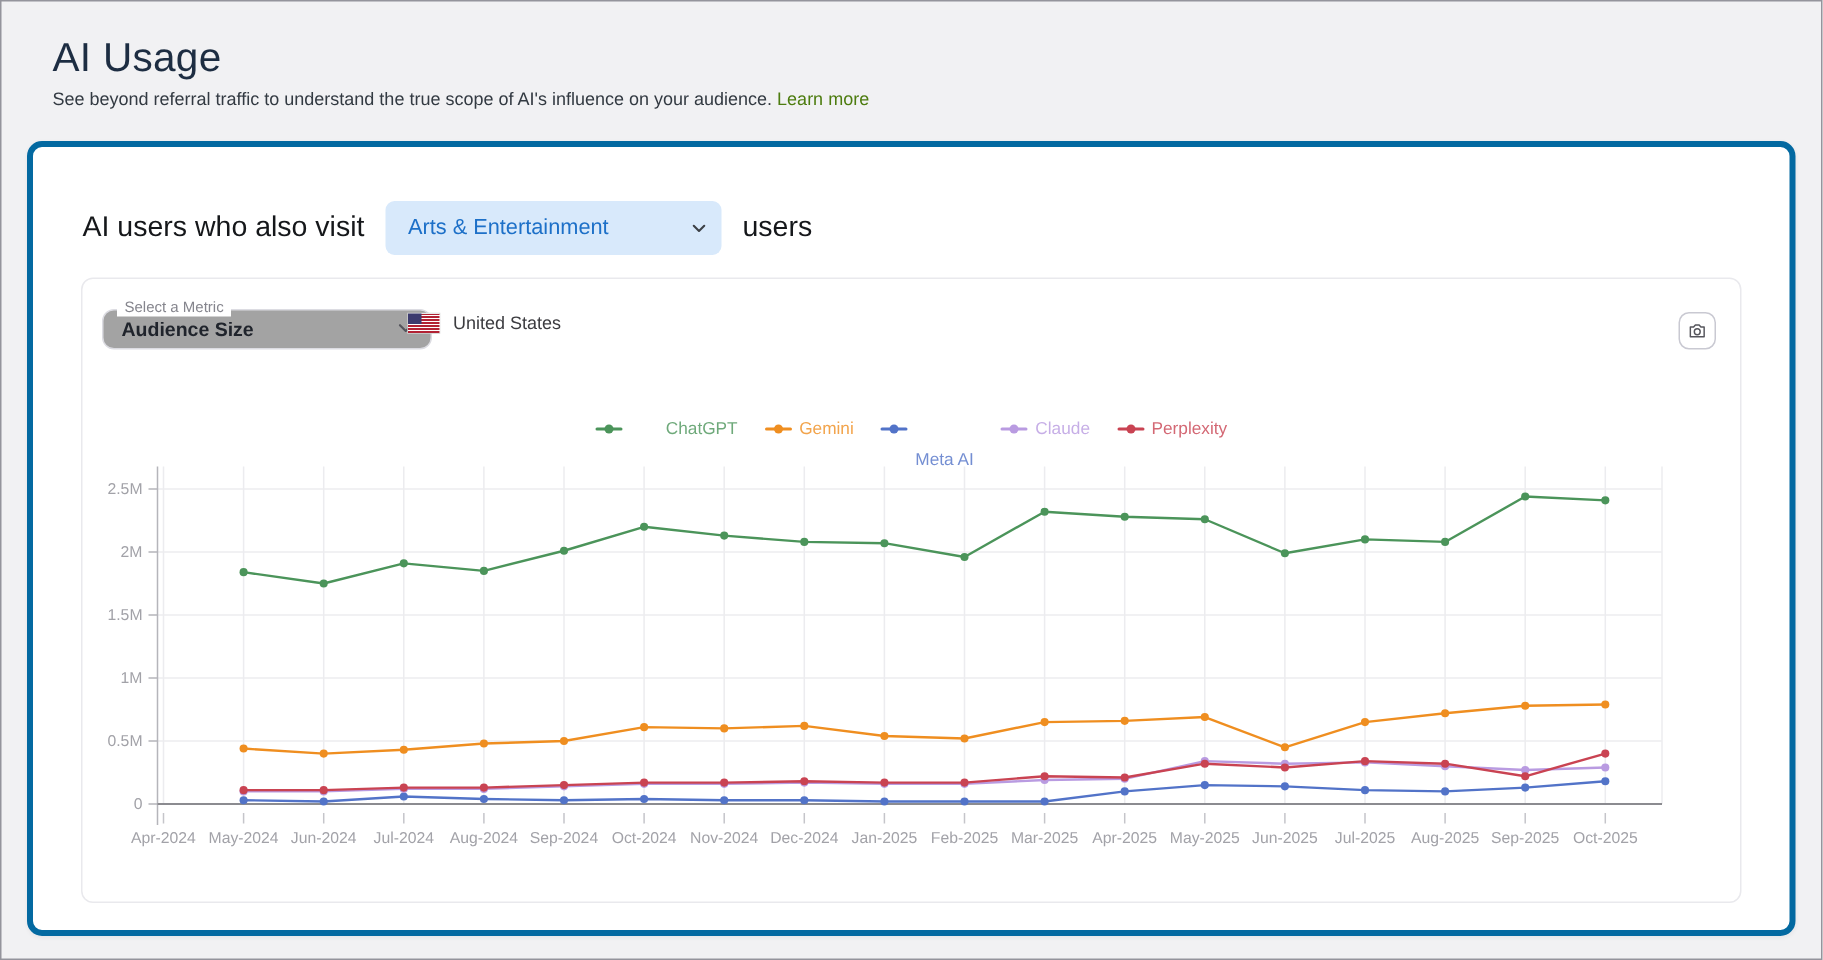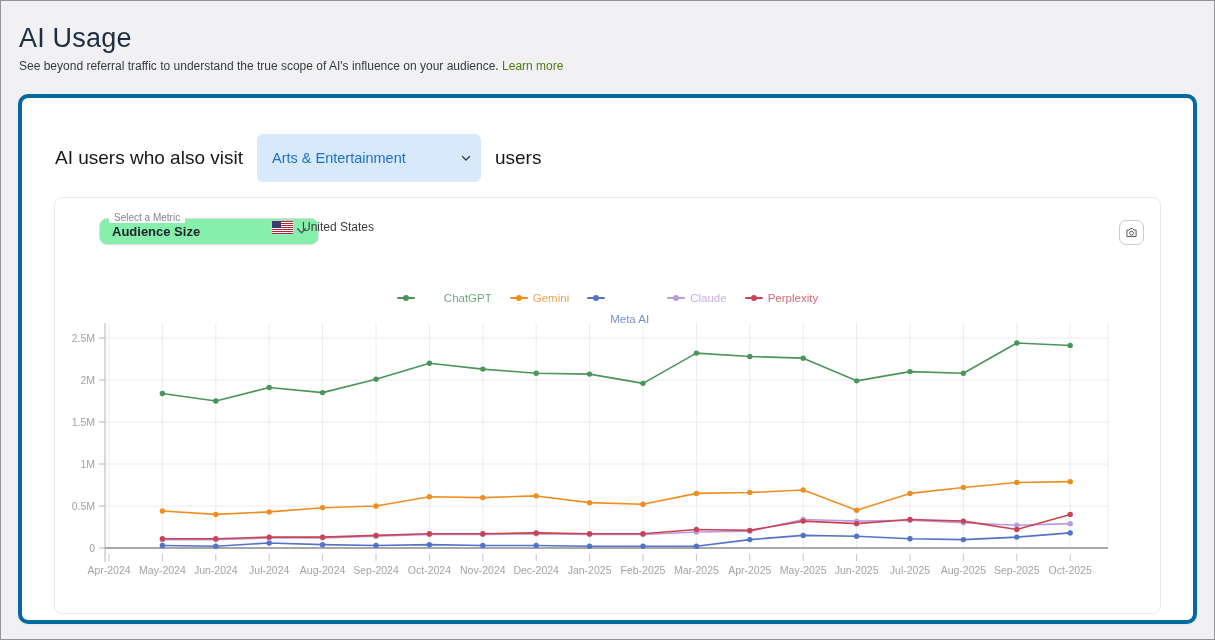--- a/index.html
+++ b/index.html
@@ -5,50 +5,50 @@
   html,body{margin:0;padding:0}
   body{
     width:1213px;height:638px;
     background:#f1f1f3;
     border:1px solid #94949c;
     font-family:"Liberation Sans",sans-serif;
     overflow:hidden;
     position:relative;
   }
   
-  .header{padding:20px 18px 0}
+  .header{padding:20px 34px 0}
   .title{font-size:27px;line-height:34px;color:#1d2d42;font-weight:500;letter-spacing:.2px}
   .subtitle{margin-top:4px;font-size:12px;line-height:15px;color:#333a42}
   .learn-more{color:#4d7c0f;cursor:pointer}
   
   .card{
     margin:20px 17px 0;height:530px;box-sizing:border-box;
     background:#fff;border:4px solid #0369a1;border-radius:10px;
     box-shadow:0 1px 3px rgba(20,20,40,.05);
   }
   .selector-row{
     display:flex;align-items:center;gap:14px;
     padding:36px 0 0 33px;font-size:19px;color:#15171a;
   }
   .category-select{
     display:flex;align-items:center;justify-content:space-between;
-    width:224px;height:48px;box-sizing:border-box;
+    width:224px;height:36px;box-sizing:border-box;
     background:#d8e9fb;border-radius:6px;
     color:#1d70c8;font-size:14.5px;
     padding:0 10px 0 15px;cursor:pointer;
   }
   .chev{flex:0 0 auto}
   
   .chart-card{
     position:relative;margin:15px 32px 0;height:417px;box-sizing:border-box;
     border:1px solid #e9e9ed;border-radius:8px;background:#fff;
   }
   .metric-select{
     position:absolute;left:13px;top:20px;width:220px;height:27px;box-sizing:border-box;
-    border:1px solid #dcdce2;border-radius:8px;background:#86efac;cursor:pointer;margin-left:31px;
+    border:1px solid #dcdce2;border-radius:8px;background:#a3a3a3;cursor:pointer;
   }
   .metric-label{
     position:absolute;top:-7px;left:9px;background:#fff;padding:0 5px;
     font-size:10px;color:#85858d;white-space:nowrap;
   }
   .metric-value{line-height:25px;padding-left:12px;font-size:13px;font-weight:700;color:#20242c}
   .metric-select .chev{position:absolute;right:11px;top:8px}
   .country{
     position:absolute;left:217px;top:22px;display:flex;align-items:center;gap:9px;
     font-size:12px;color:#3c3c40;

